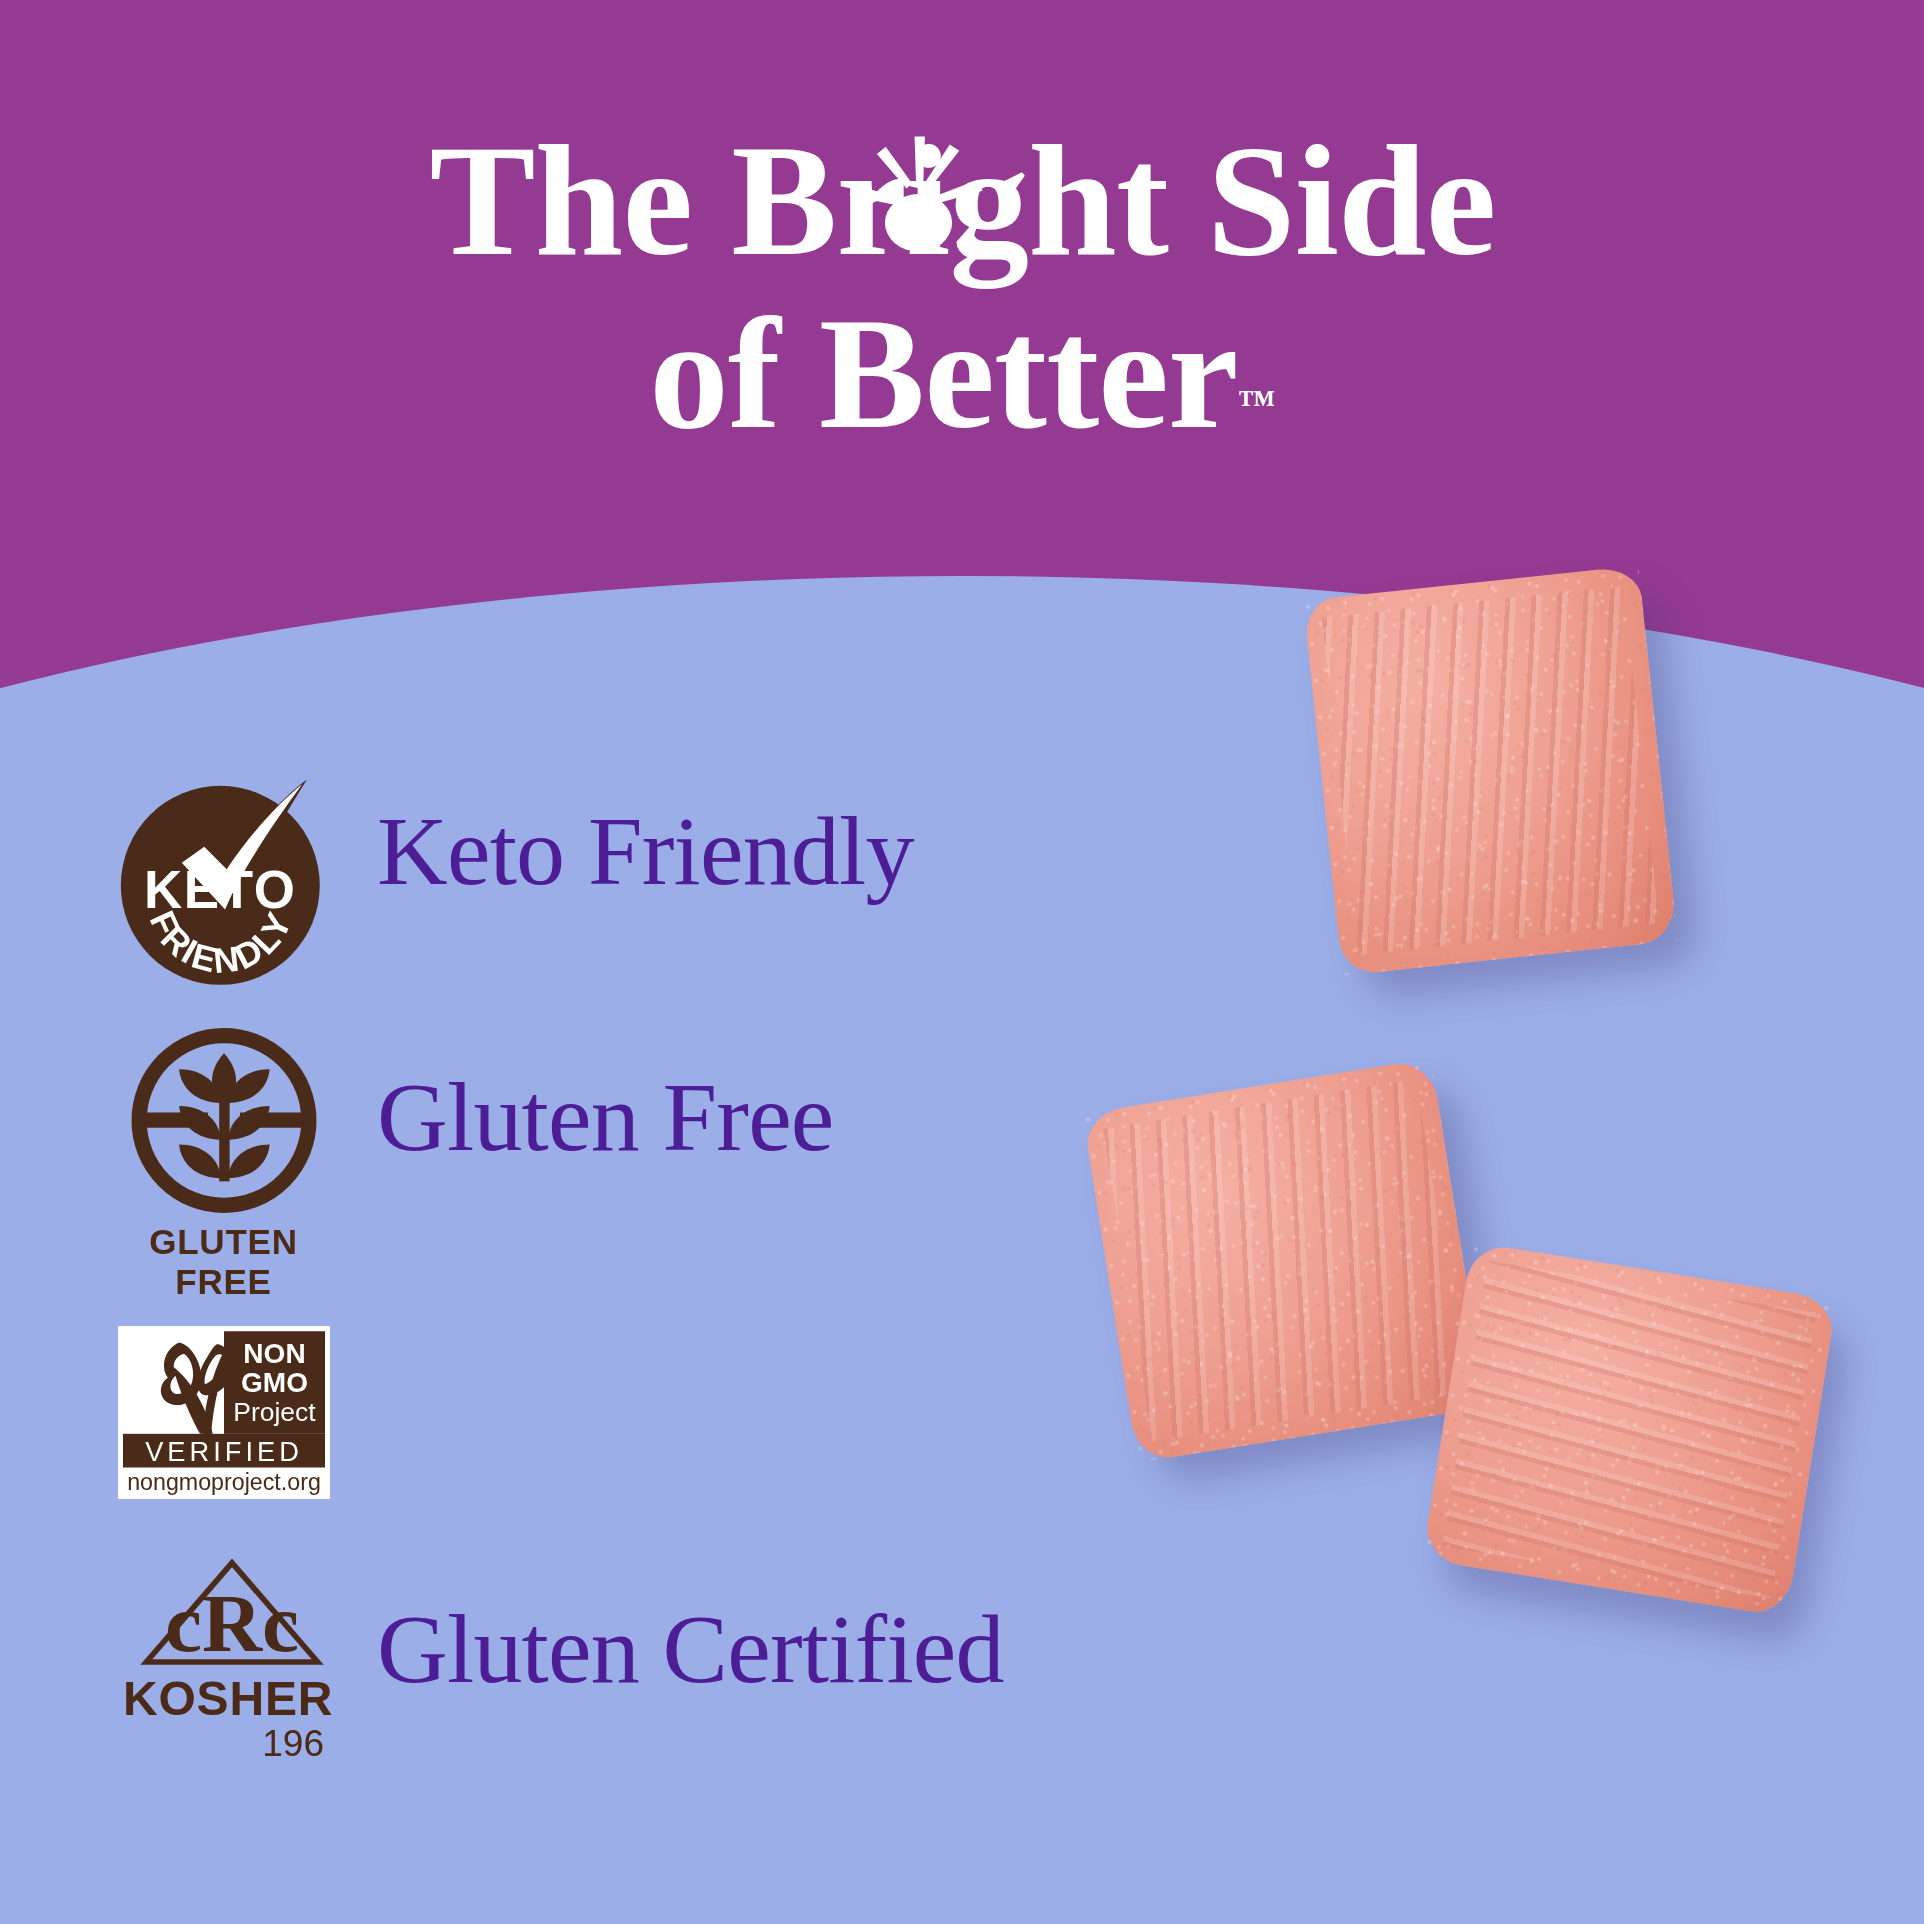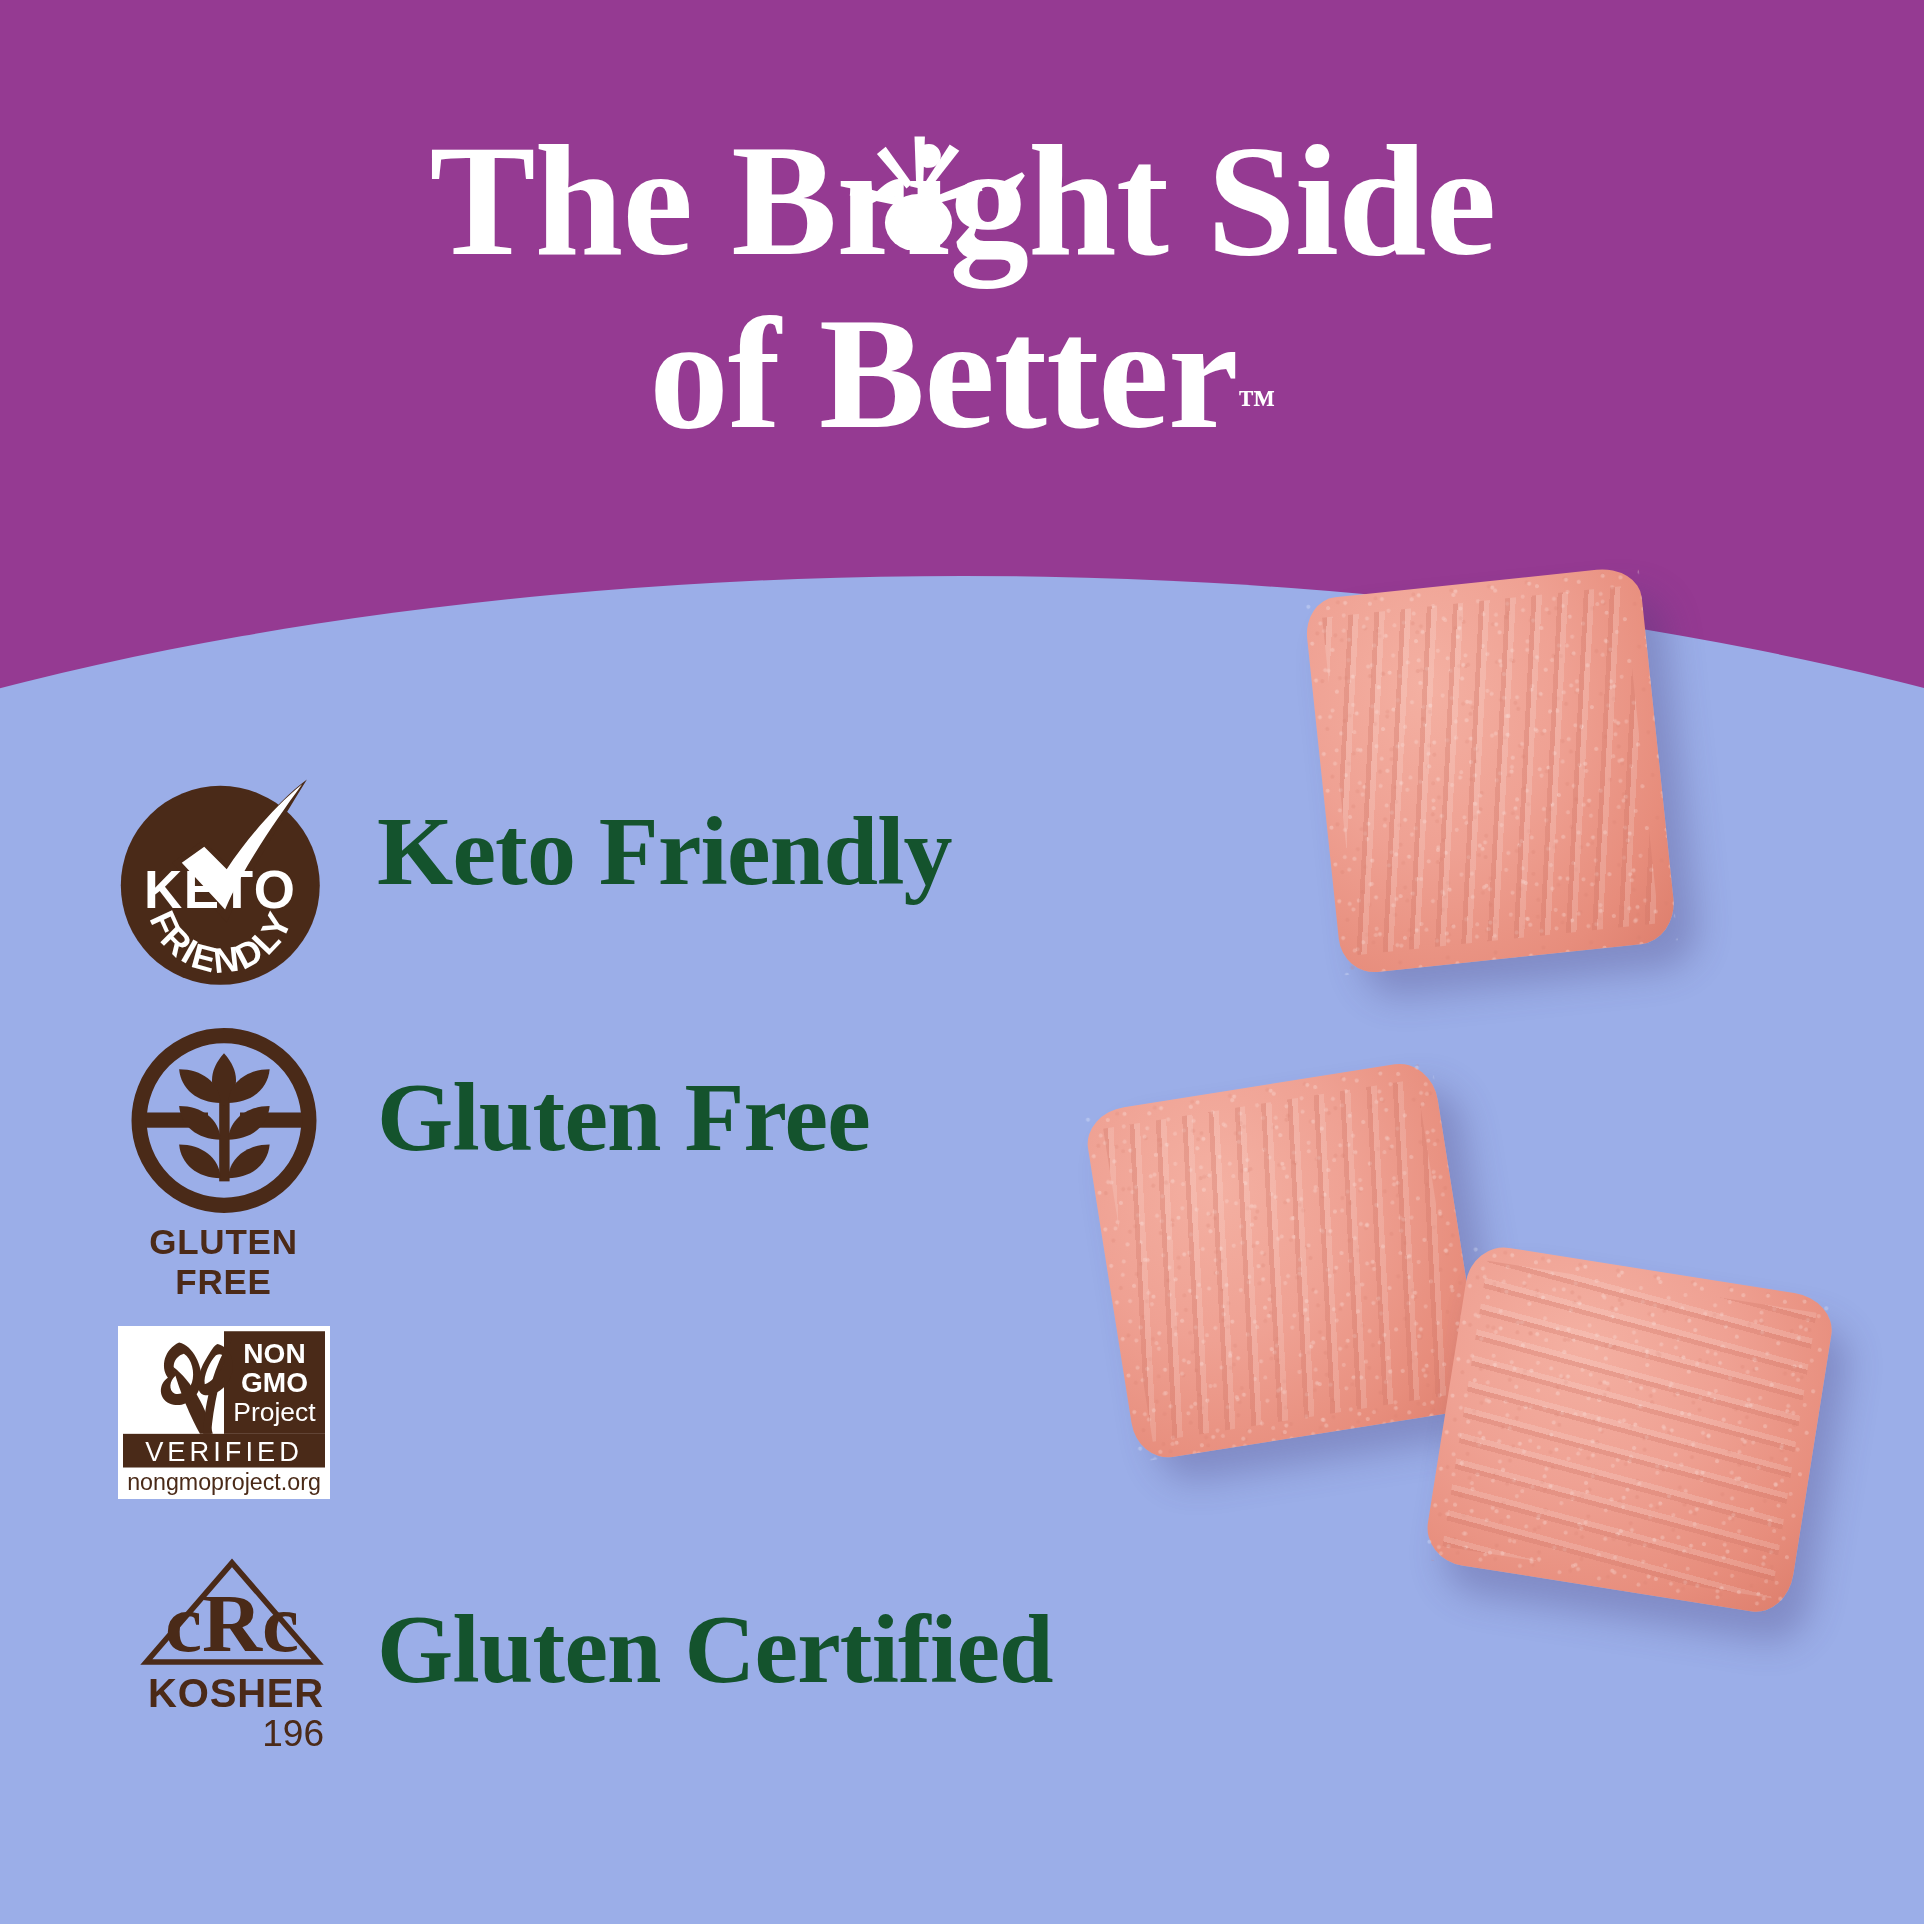--- a/index.html
+++ b/index.html
@@ -95,24 +95,24 @@
     height: 241px;
     display: flex;
     align-items: center;
     justify-content: center;
   }
   .claim-label {
     position: absolute;
     left: 282px;
     top: 42px;
     font-family: "Liberation Serif", serif;
-    font-weight: bold;
+    font-weight: normal;
     font-size: 98px;
     line-height: 1;
-    color: #14532d;
+    color: #4c1d95;
     letter-spacing: -0.8px;
     white-space: nowrap;
   }
 
   
   .keto-badge { position: relative; width: 215px; height: 215px; }
 
   
   .gf-badge { position: relative; width: 215px; height: 241px; text-align: center; }
   .gf-caption {
@@ -133,21 +133,21 @@
     padding: 4.8px;
     box-sizing: border-box;
     text-align: right;
   }
 
   
   .kosher-badge { position: relative; width: 201px; height: 241px; text-align: right; }
   .kosher-word {
     font-family: "Liberation Sans", sans-serif;
     font-weight: bold;
-    font-size: 40px;
+    font-size: 48px;
     letter-spacing: 0.8px;
     color: #4B2A18;
     margin-top: -3.2px;
   }
   .kosher-num {
     font-family: "Liberation Sans", sans-serif;
     font-size: 37px;
     color: #4B2A18;
     margin-top: -3.2px;
   }

